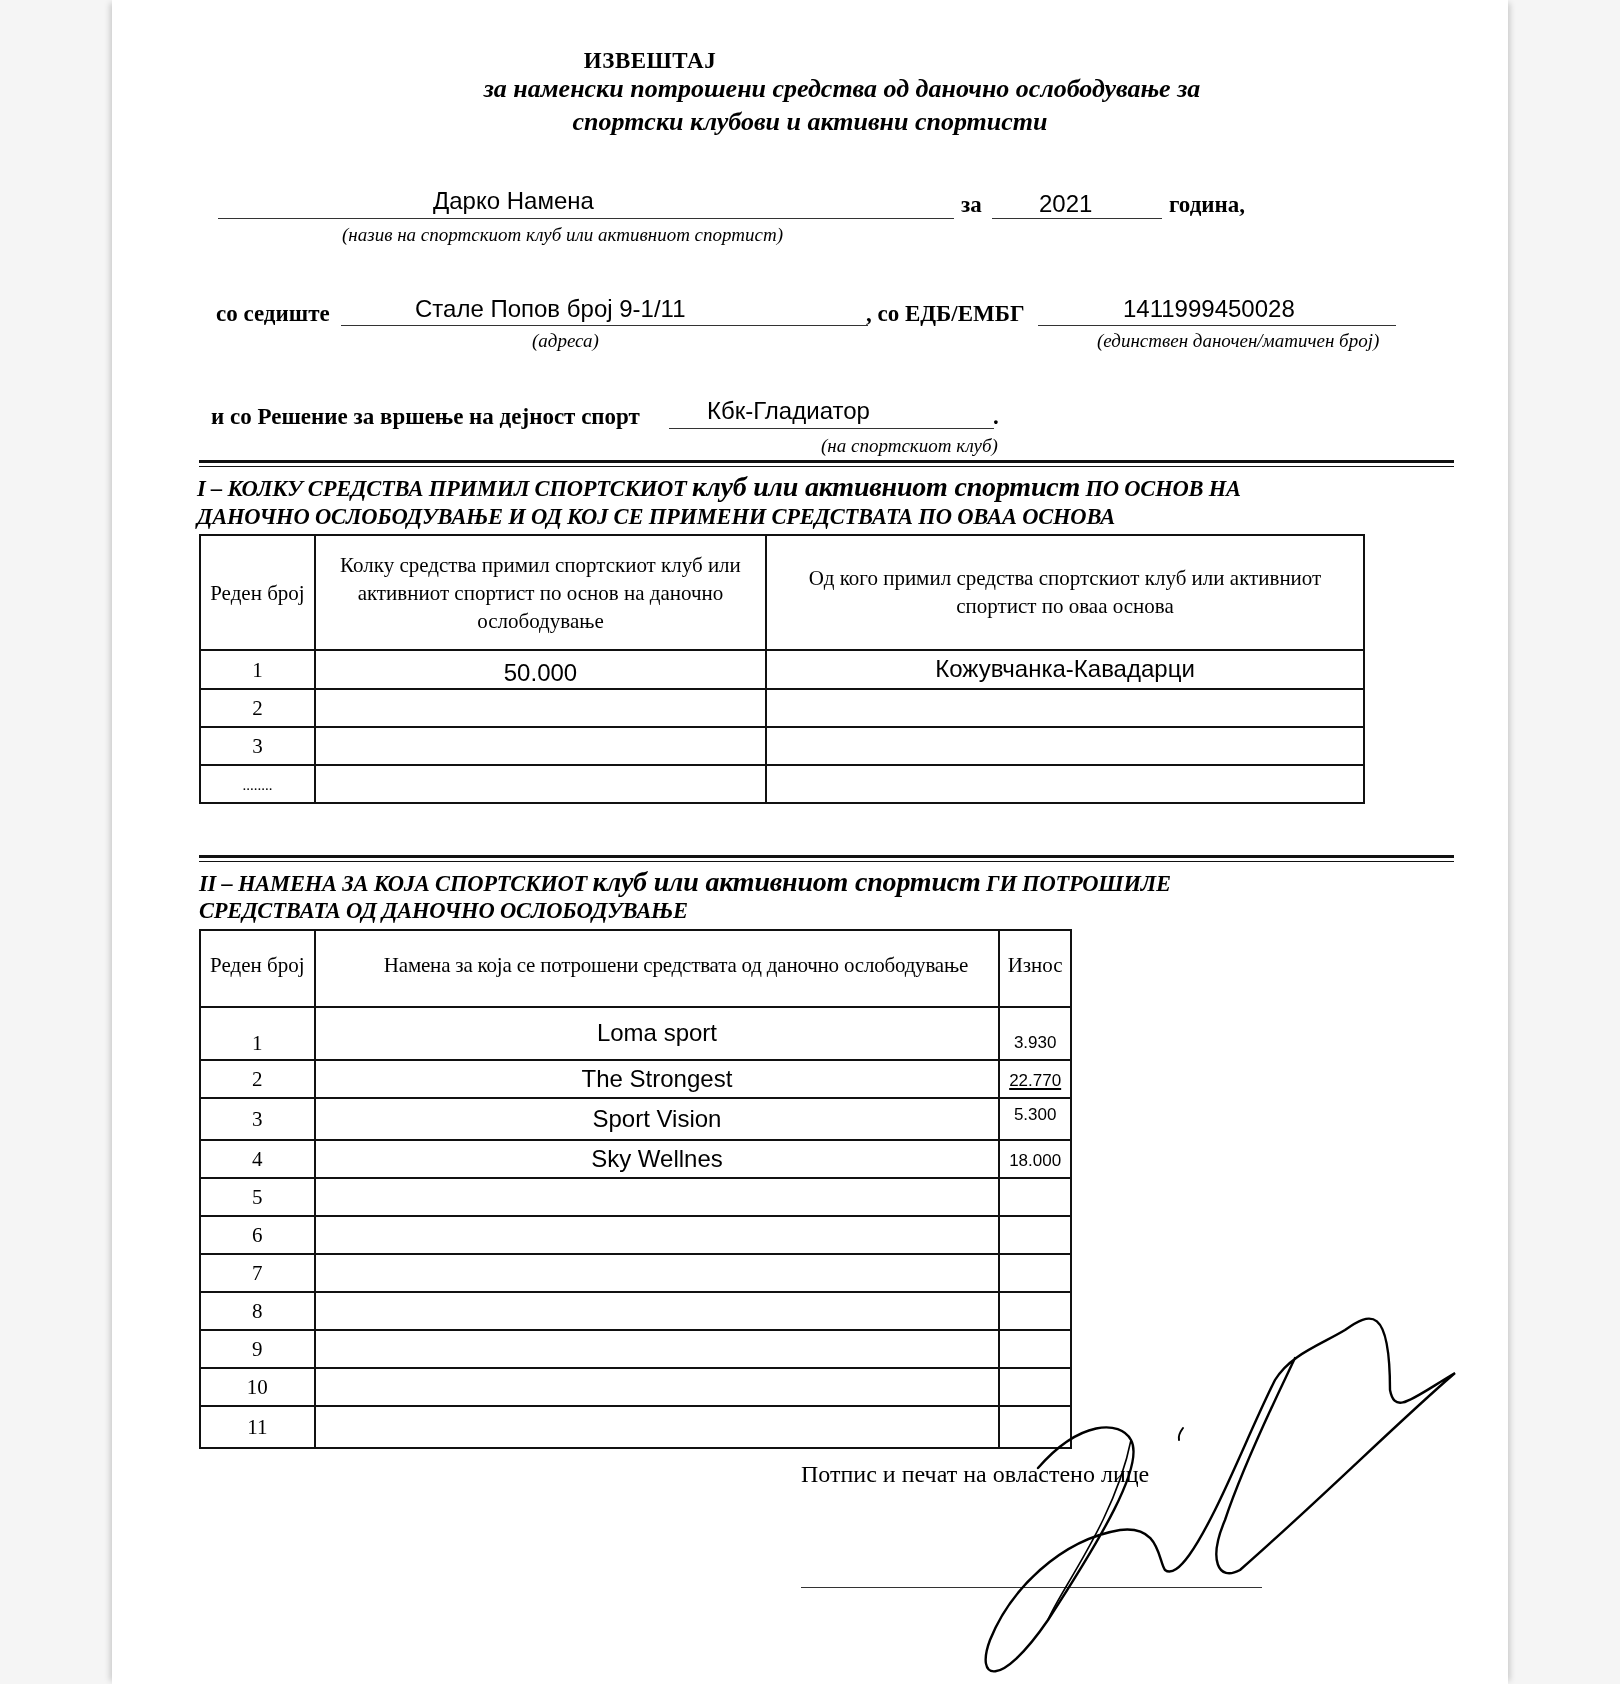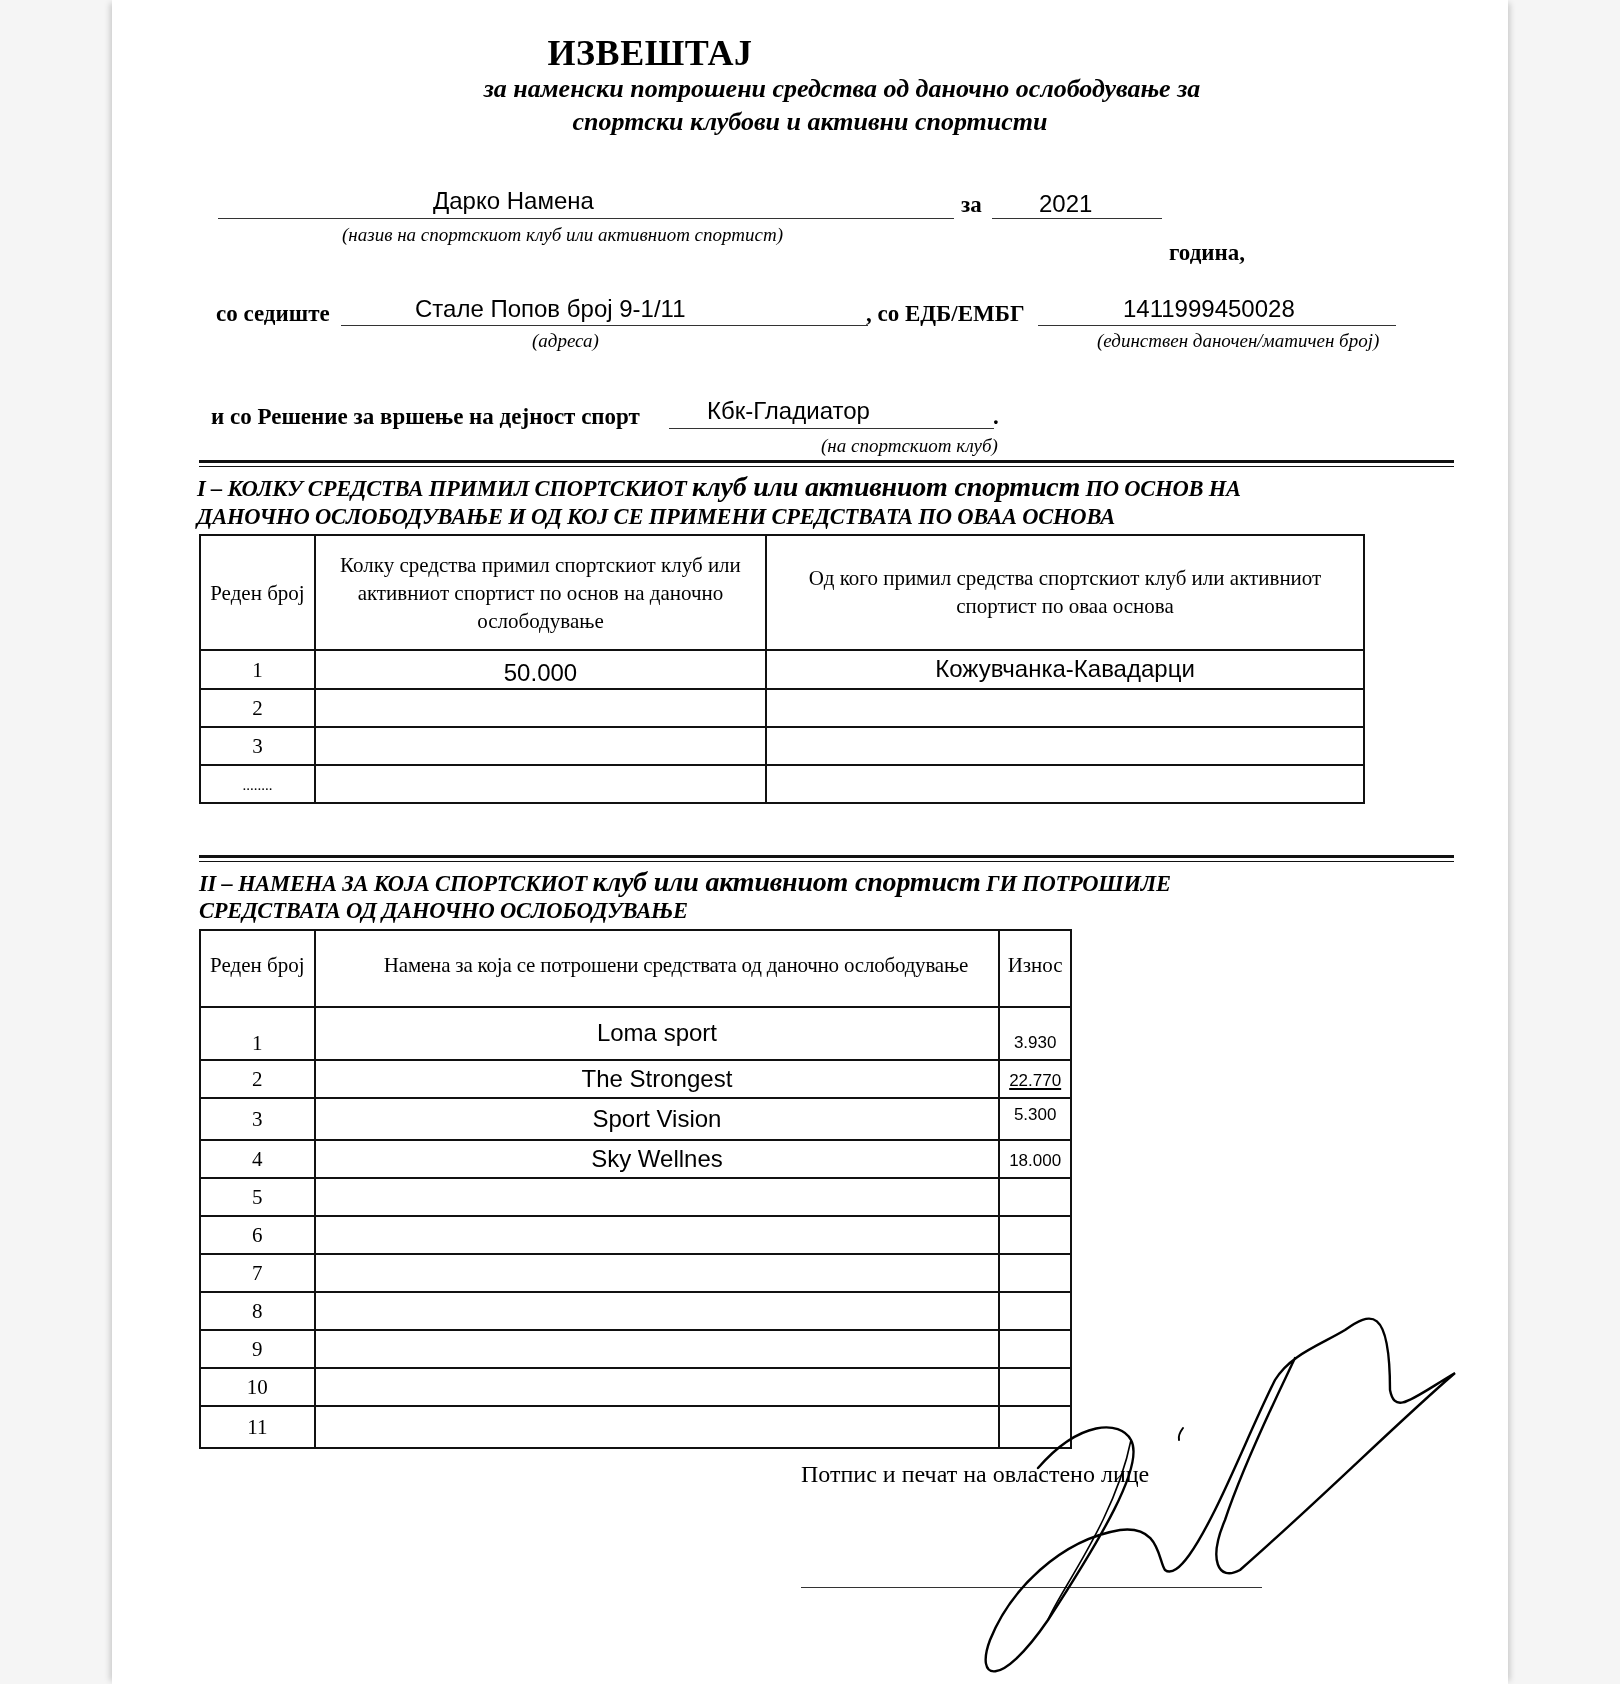--- a/index.html
+++ b/index.html
@@ -8,22 +8,22 @@
       background: #f5f5f5; position: relative;
       font-family: "Liberation Serif", "DejaVu Serif", serif; color: #000;
     }
     .sheet {
       position: absolute; left: 112px; top: 0; width: 1396px; height: 1684px;
       background: #fff;
       box-shadow: -5px 0 6px -3px rgba(0,0,0,0.18), 5px 0 6px -3px rgba(0,0,0,0.18);
     }
     .abs { position: absolute; white-space: nowrap; }
     .title {
-      left: 0; width: 1300px; top: 32px; text-align: center;
-      font-weight: bold; font-size: 36px; letter-spacing: 0.5px;
+      left: 0; width: 1300px; top: 48px; text-align: center;
+      font-weight: bold; font-size: 23px; letter-spacing: 0.5px;
     }
     .subtitle {
       left: 0; width: 1620px; text-align: center;
       font-style: italic; font-weight: bold; font-size: 26px;
     }
     .lbl { font-weight: bold; font-size: 23px; }
     .caption { font-style: italic; font-size: 19px; }
     .fill { font-family: "Liberation Sans", "DejaVu Sans", sans-serif; font-size: 24px; }
     .uline { position: absolute; height: 0; border-top: 1.5px solid #333; }
     .dbl {
@@ -54,21 +54,21 @@
 
 <div class="abs title">ИЗВЕШТАЈ</div>
 <div class="abs subtitle" style="top:74px;padding-left:32px;">за наменски потрошени средства од даночно ослободување за</div>
 <div class="abs subtitle" style="top:107px;">спортски клубови и активни спортисти</div>
 
 <div class="uline" style="left:218px; width:736px; top:218px;"></div>
 <div class="abs fill" style="left:433px; top:187px;">Дарко Намена</div>
 <div class="abs lbl" style="left:961px; top:192px;font-family:Liberation Serif, serif;">за</div>
 <div class="uline" style="left:992px; width:170px; top:218px;"></div>
 <div class="abs fill" style="left:1039px; top:190px;">2021</div>
-<div class="abs lbl" style="left:1169px; top:192px;margin-top:48px;">година,</div>
+<div class="abs lbl" style="left:1169px; top:192px;">година,</div>
 <div class="abs caption" style="left:342px; top:224px;">(назив на спортскиот клуб или активниот спортист)</div>
 
 <div class="abs lbl" style="left:216px; top:301px;">со седиште</div>
 <div class="uline" style="left:341px; width:527px; top:325px;"></div>
 <div class="abs fill" style="left:415px; top:295px;">Стале Попов број 9-1/11</div>
 <div class="abs lbl" style="left:866px; top:301px;">, со ЕДБ/ЕМБГ</div>
 <div class="uline" style="left:1038px; width:358px; top:325px;"></div>
 <div class="abs fill" style="left:1123px; top:295px;">1411999450028</div>
 <div class="abs caption" style="left:532px; top:330px;">(адреса)</div>
 <div class="abs caption" style="left:1097px; top:330px;">(единствен даночен/матичен број)</div>

